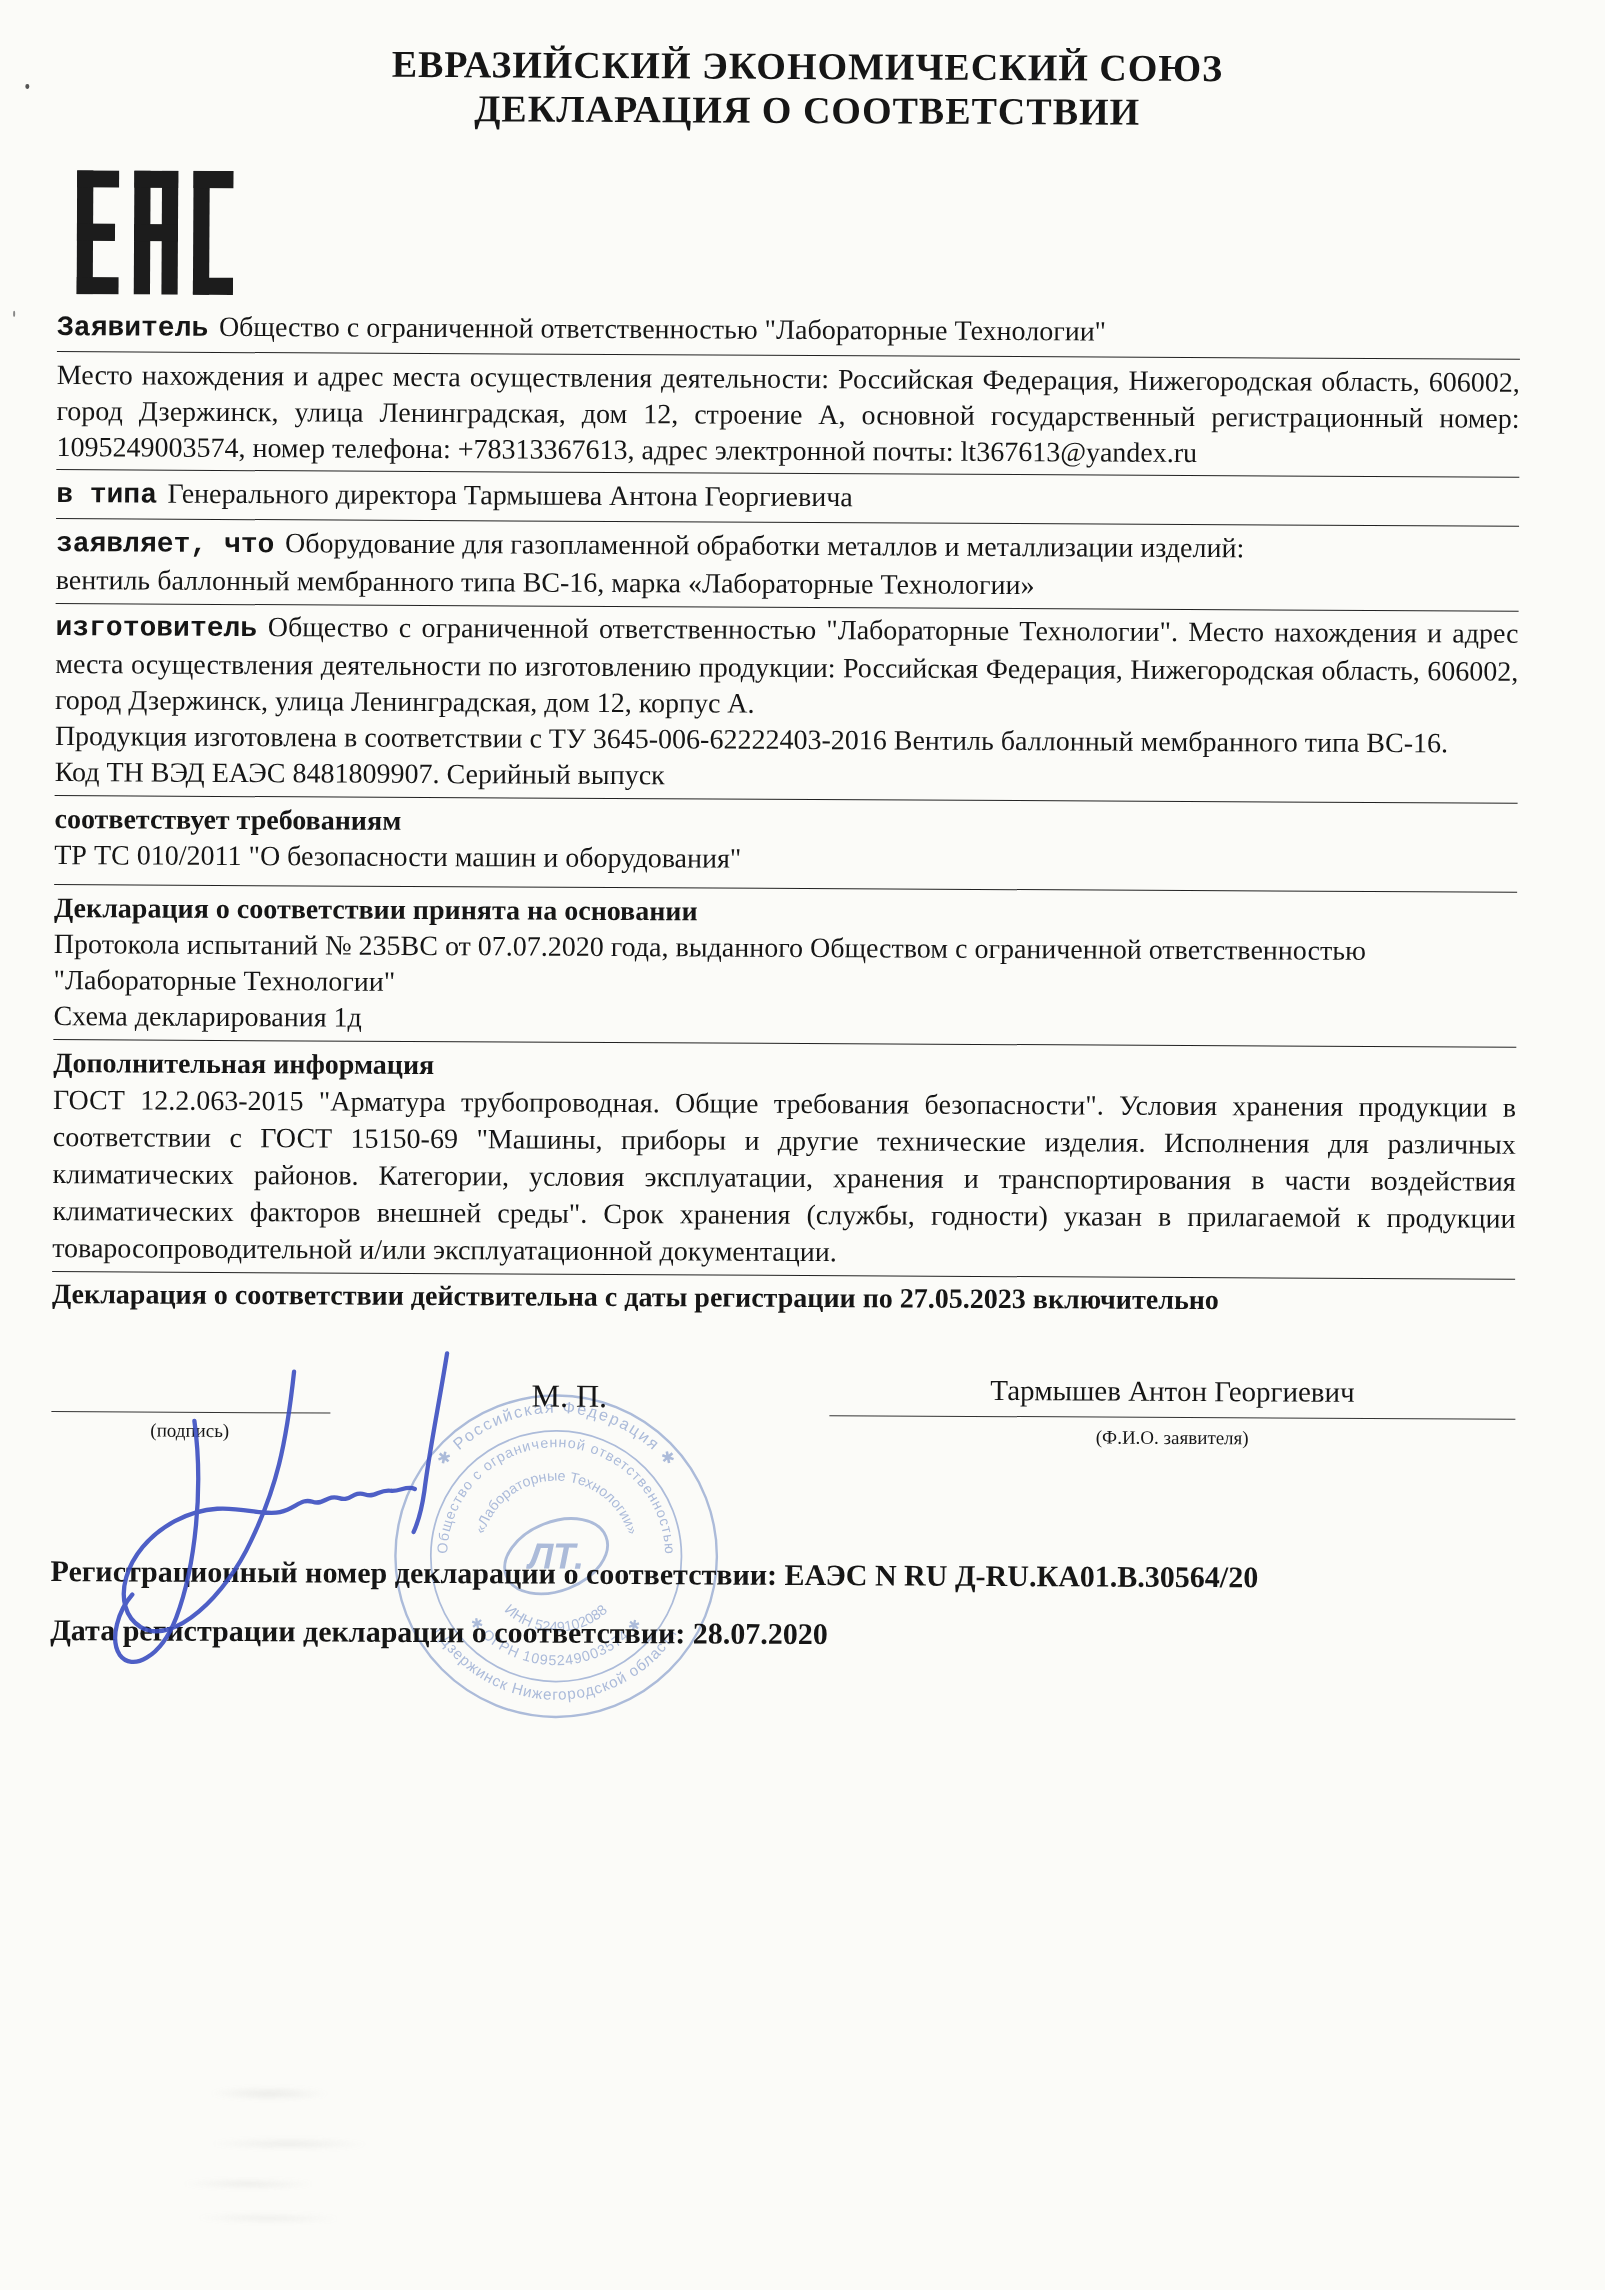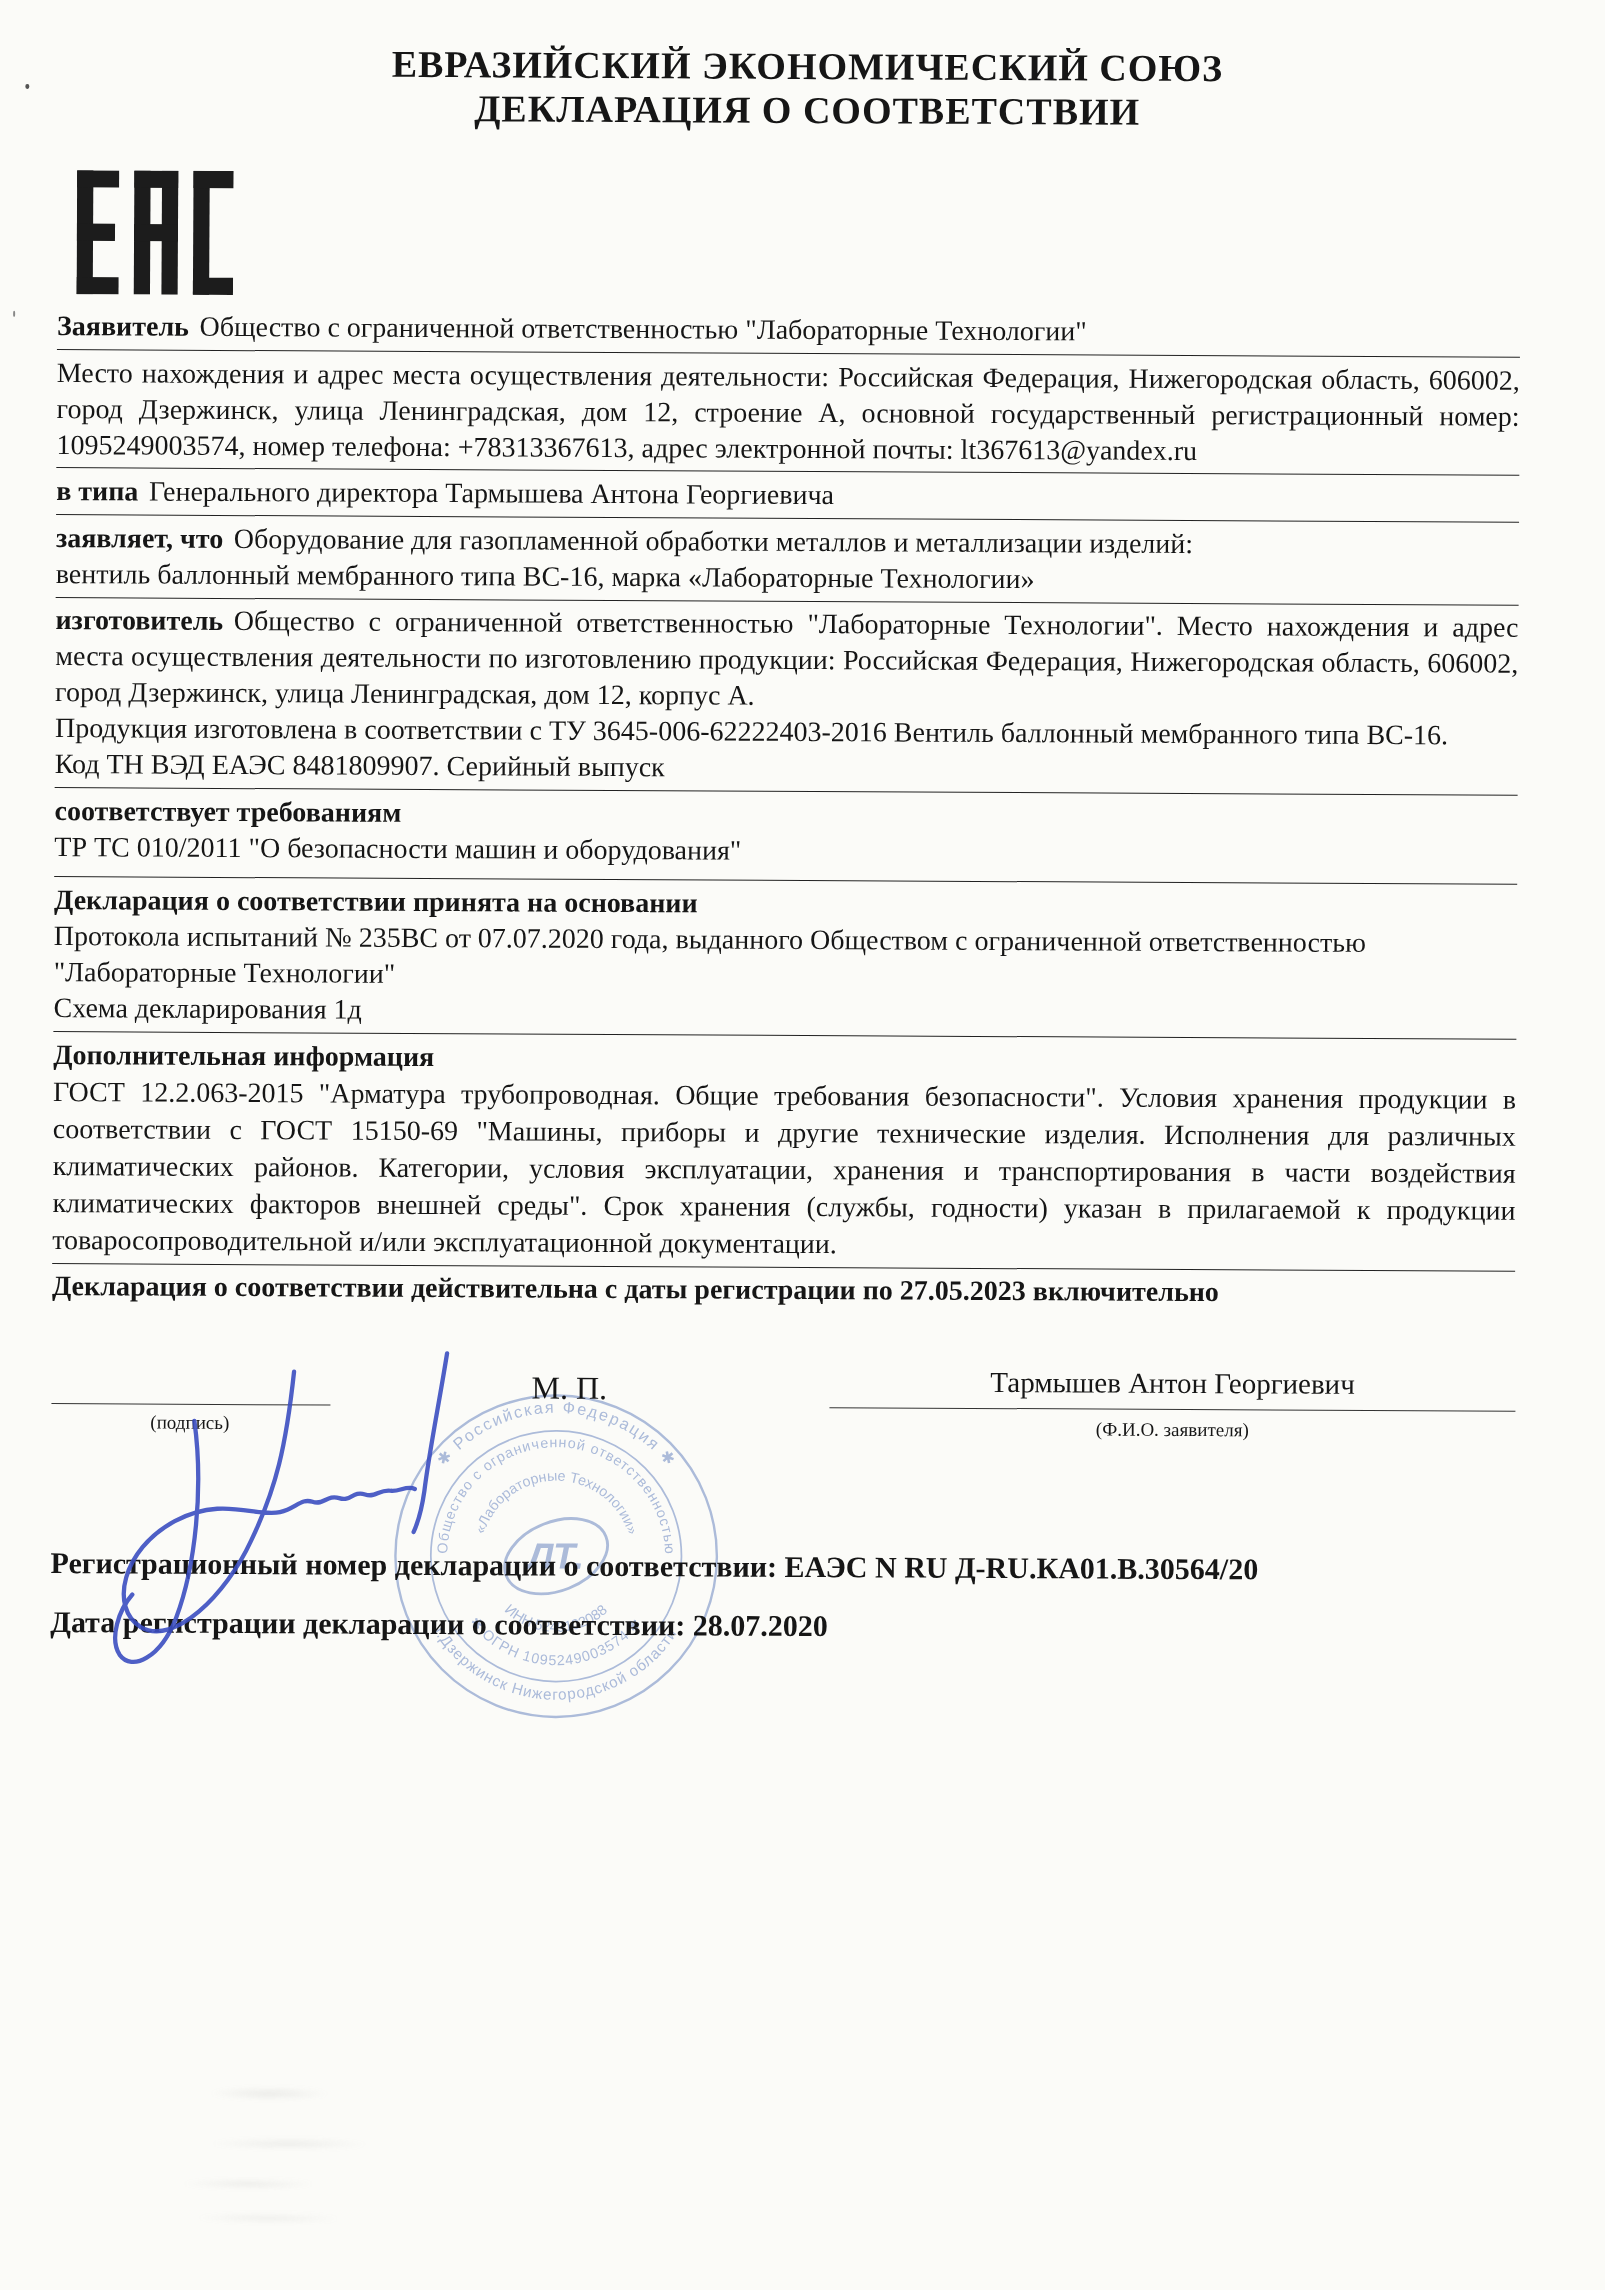--- a/index.html
+++ b/index.html
@@ -18,21 +18,21 @@
   
   .titles{position:absolute;left:86px;top:44px;width:1434px;text-align:center;}
   .title-line{font-size:38px;font-weight:bold;letter-spacing:1px;line-height:44px;white-space:nowrap;}
   .eac{position:absolute;left:73px;top:174px;width:157px;height:124px;}
   
   .doc-body{position:absolute;left:54px;top:312px;width:1463px;font-size:28px;line-height:36px;}
   .doc-body p{margin:0;}
   .just{text-align:justify;}
   hr.rule{border:none;border-top:1.9px solid #222;margin:4.8px 0 4.8px 0;height:0;}
   hr.rule.pre-gap{margin-top:11.5px;}
-  b.lbl{margin-right:0.38em;}
+  b.lbl{margin-right:0.38em;font-family:Liberation Mono, monospace;}
   .blk{font-weight:bold;}
   .mt6{margin-top:5.7px;}
   .mt10{margin-top:9.6px;}
   
   .sig-row{position:relative;height:226px;}
   .sig-line-left{position:absolute;left:0;top:99px;width:279px;border-top:1.9px solid #333;}
   .sig-caption{position:absolute;left:38px;top:105px;width:201px;text-align:center;font-size:19px;line-height:25px;}
   .mp-label{position:absolute;left:480px;top:63px;font-size:32px;}
   .sig-line-right{position:absolute;left:778px;top:99px;width:686px;border-top:1.9px solid #333;}
   .fio-name{position:absolute;left:778px;top:55px;width:686px;text-align:center;font-size:29px;}

